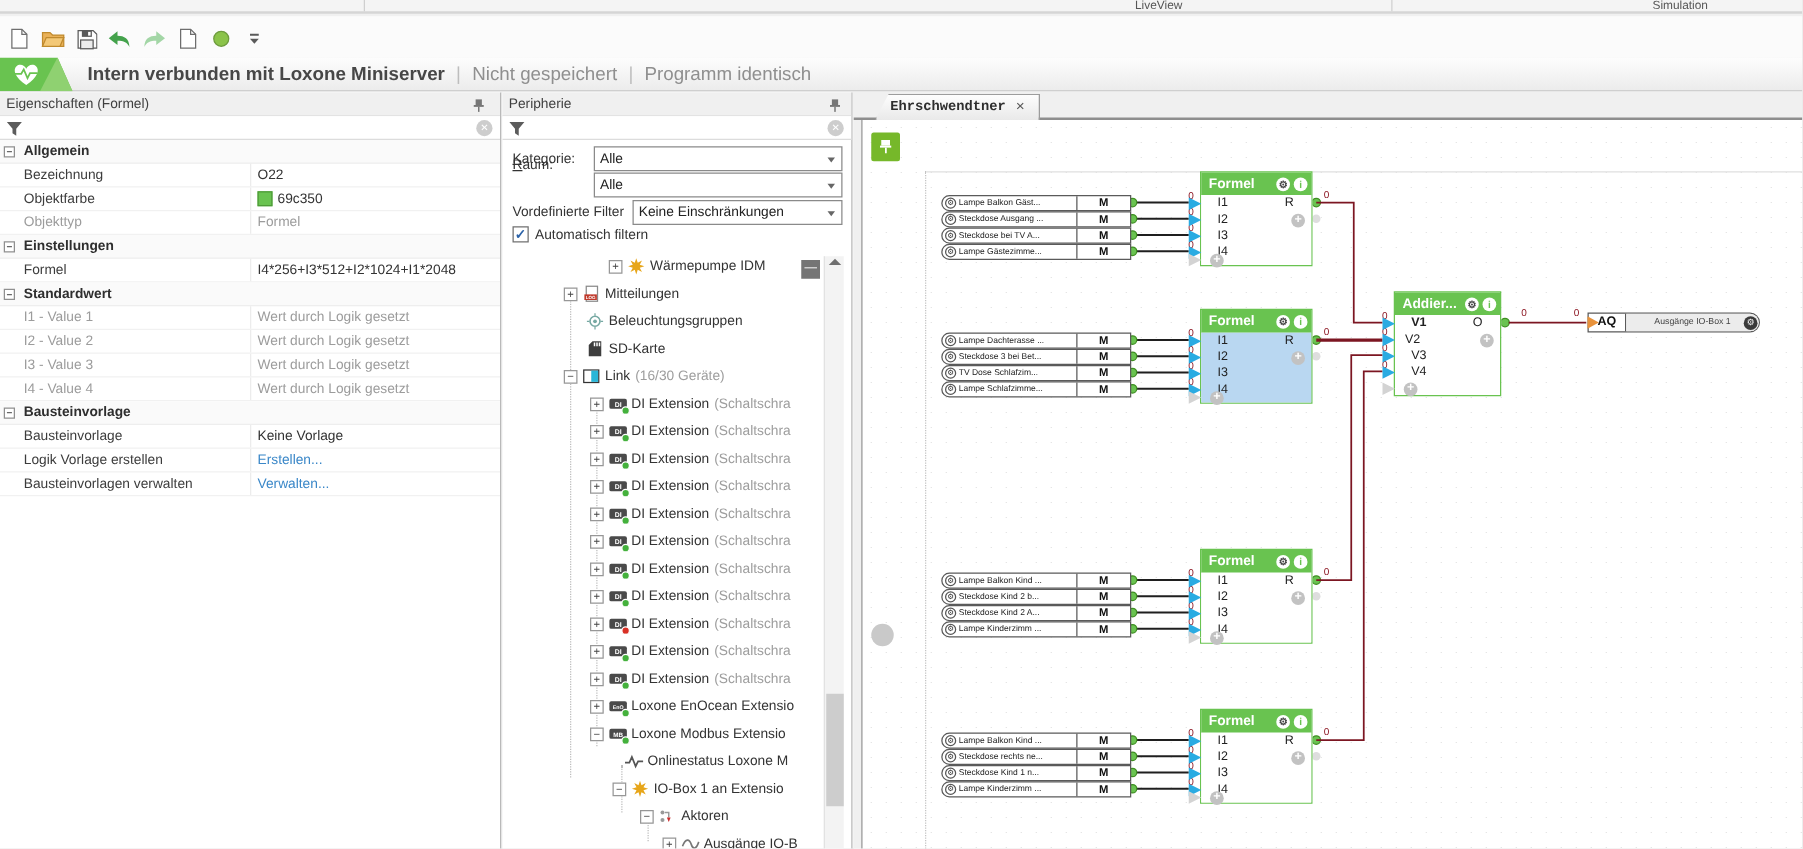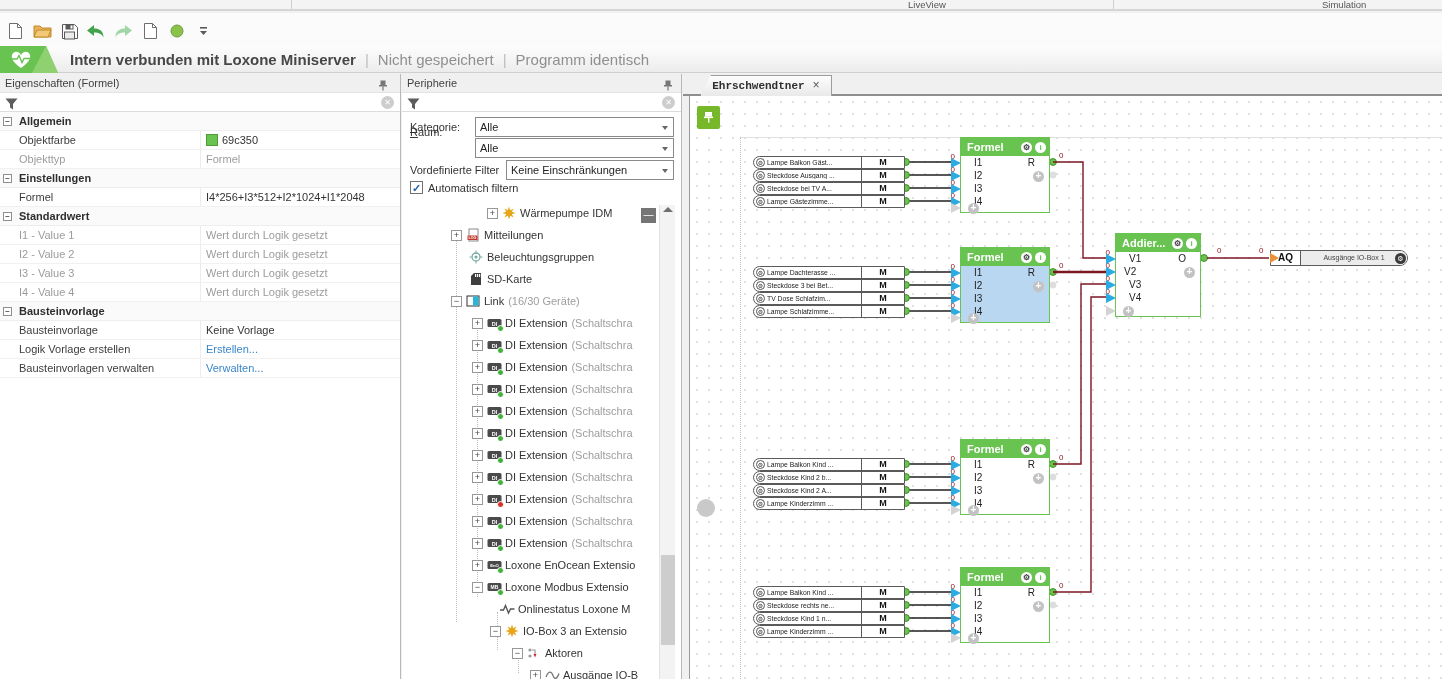--- a/index.html
+++ b/index.html
@@ -245,20 +245,26 @@
       </span>
       <input class="filter-input" style="">
       <span class="clear-btn">✕</span>
     </div>
     <div id="prop-grid">
         <div class="pgroup">
           <span class="expbox">−</span>
           <span class="gl">Allgemein</span>
         </div>
         <div class="prow">
+          <div class="plabel">Bezeichnung</div>
+          <div class="pval">
+            <span>O22</span>
+          </div>
+        </div>
+        <div class="prow">
           <div class="plabel">Objektfarbe</div>
           <div class="pval">
             <span class="swatch"></span>
             <span>69c350</span>
           </div>
         </div>
         <div class="prow muted">
           <div class="plabel">Objekttyp</div>
           <div class="pval">
             <span>Formel</span>
@@ -534,21 +540,21 @@
           <span class="ticon"><svg width="15" height="14" viewBox="0 0 15 14">
               <polyline points="0,8 3.5,8 5.5,3.5 8.5,11 10.5,7 14.5,7" fill="none" stroke="#555" stroke-width="1.4"></polyline>
             </svg></span>
           <span class="tlabel">Onlinestatus Loxone M</span>
         </div>
         <div class="trow" style="top: 421px; padding-left: 88px;">
           <span class="exp">−</span>
           <span class="ticon"><svg width="14" height="14" viewBox="0 0 14 14">
               <polygon points="13.5,7 9.8,8.2 11.6,11.6 8.2,9.8 7,13.5 5.8,9.8 2.4,11.6 4.2,8.2 0.5,7 4.2,5.8 2.4,2.4 5.8,4.2 7,0.5 8.2,4.2 11.6,2.4 9.8,5.8" fill="#e7a61a"></polygon>
             </svg></span>
-          <span class="tlabel">IO-Box 3  an Extensio</span>
+          <span class="tlabel">IO-Box 1  an Extensio</span>
         </div>
         <div class="trow" style="top: 443px; padding-left: 110px;">
           <span class="exp">−</span>
           <span class="ticon"><svg width="15" height="14" viewBox="0 0 15 14">
               <circle cx="3" cy="4" r="1.6" fill="#9a9a9a"></circle>
               <circle cx="3" cy="10" r="1.6" fill="#9a9a9a"></circle>
               <polyline points="5,4 8,4 8,8" fill="none" stroke="#9a9a9a" stroke-width="1.2"></polyline>
               <polygon points="6.5,8 9.5,8 8,11.5" fill="#cc2a2a"></polygon>
             </svg></span>
           <span class="tlabel">Aktoren</span>
@@ -857,21 +863,21 @@
             <span class="tri-in tri-ghost" style="top: 65px;"></span>
           </div>
           <div class="block" style="left: 432px; top: 137px; width: 86px; height: 84px;">
             <div class="block-body"></div>
             <div class="block-header">
               <span class="ht">Addier...</span>
               <span class="hicon">⚙</span>
               <span class="hicon info">i</span>
             </div>
             <span class="tri-in" style="top: 20px;"></span>
-            <span class="portlbl" style="left: 13px; top: 19px;">V1</span>
+            <span class="portlbl" style="left: 13px; top: 19px; font-weight: bold;">V1</span>
             <span class="tri-in" style="top: 33px;"></span>
             <span class="portlbl" style="left: 8px; top: 32px;">V2</span>
             <span class="tri-in" style="top: 46px;"></span>
             <span class="portlbl" style="left: 13px; top: 45px;">V3</span>
             <span class="tri-in" style="top: 59px;"></span>
             <span class="portlbl" style="left: 13px; top: 58px;">V4</span>
             <span class="portlbl" style="right: 14px; top: 19px;">O</span>
             <span class="plus-gray" style="right: 5px; top: 32.5px;">+</span>
             <span class="plus-gray" style="left: 7px; top: 71.5px;">+</span>
             <span class="tri-in tri-ghost" style="top: 72px;"></span>

